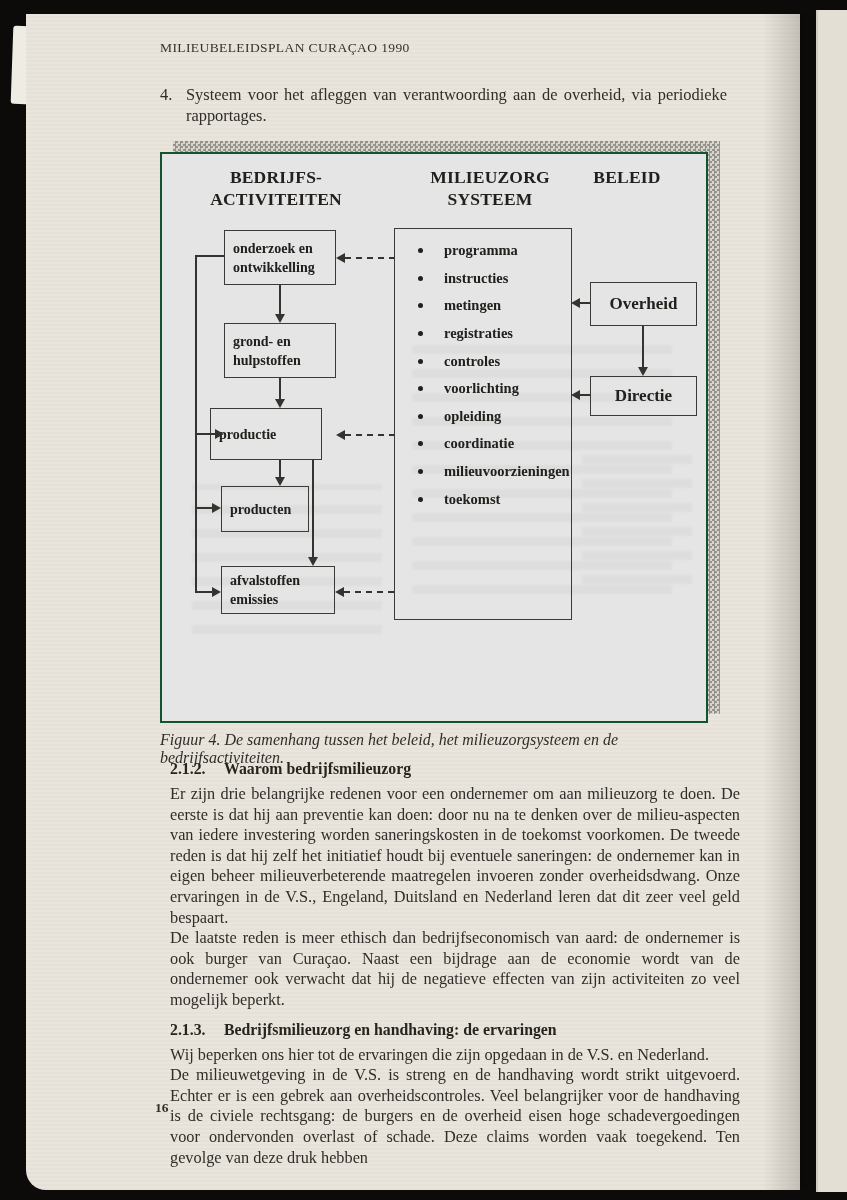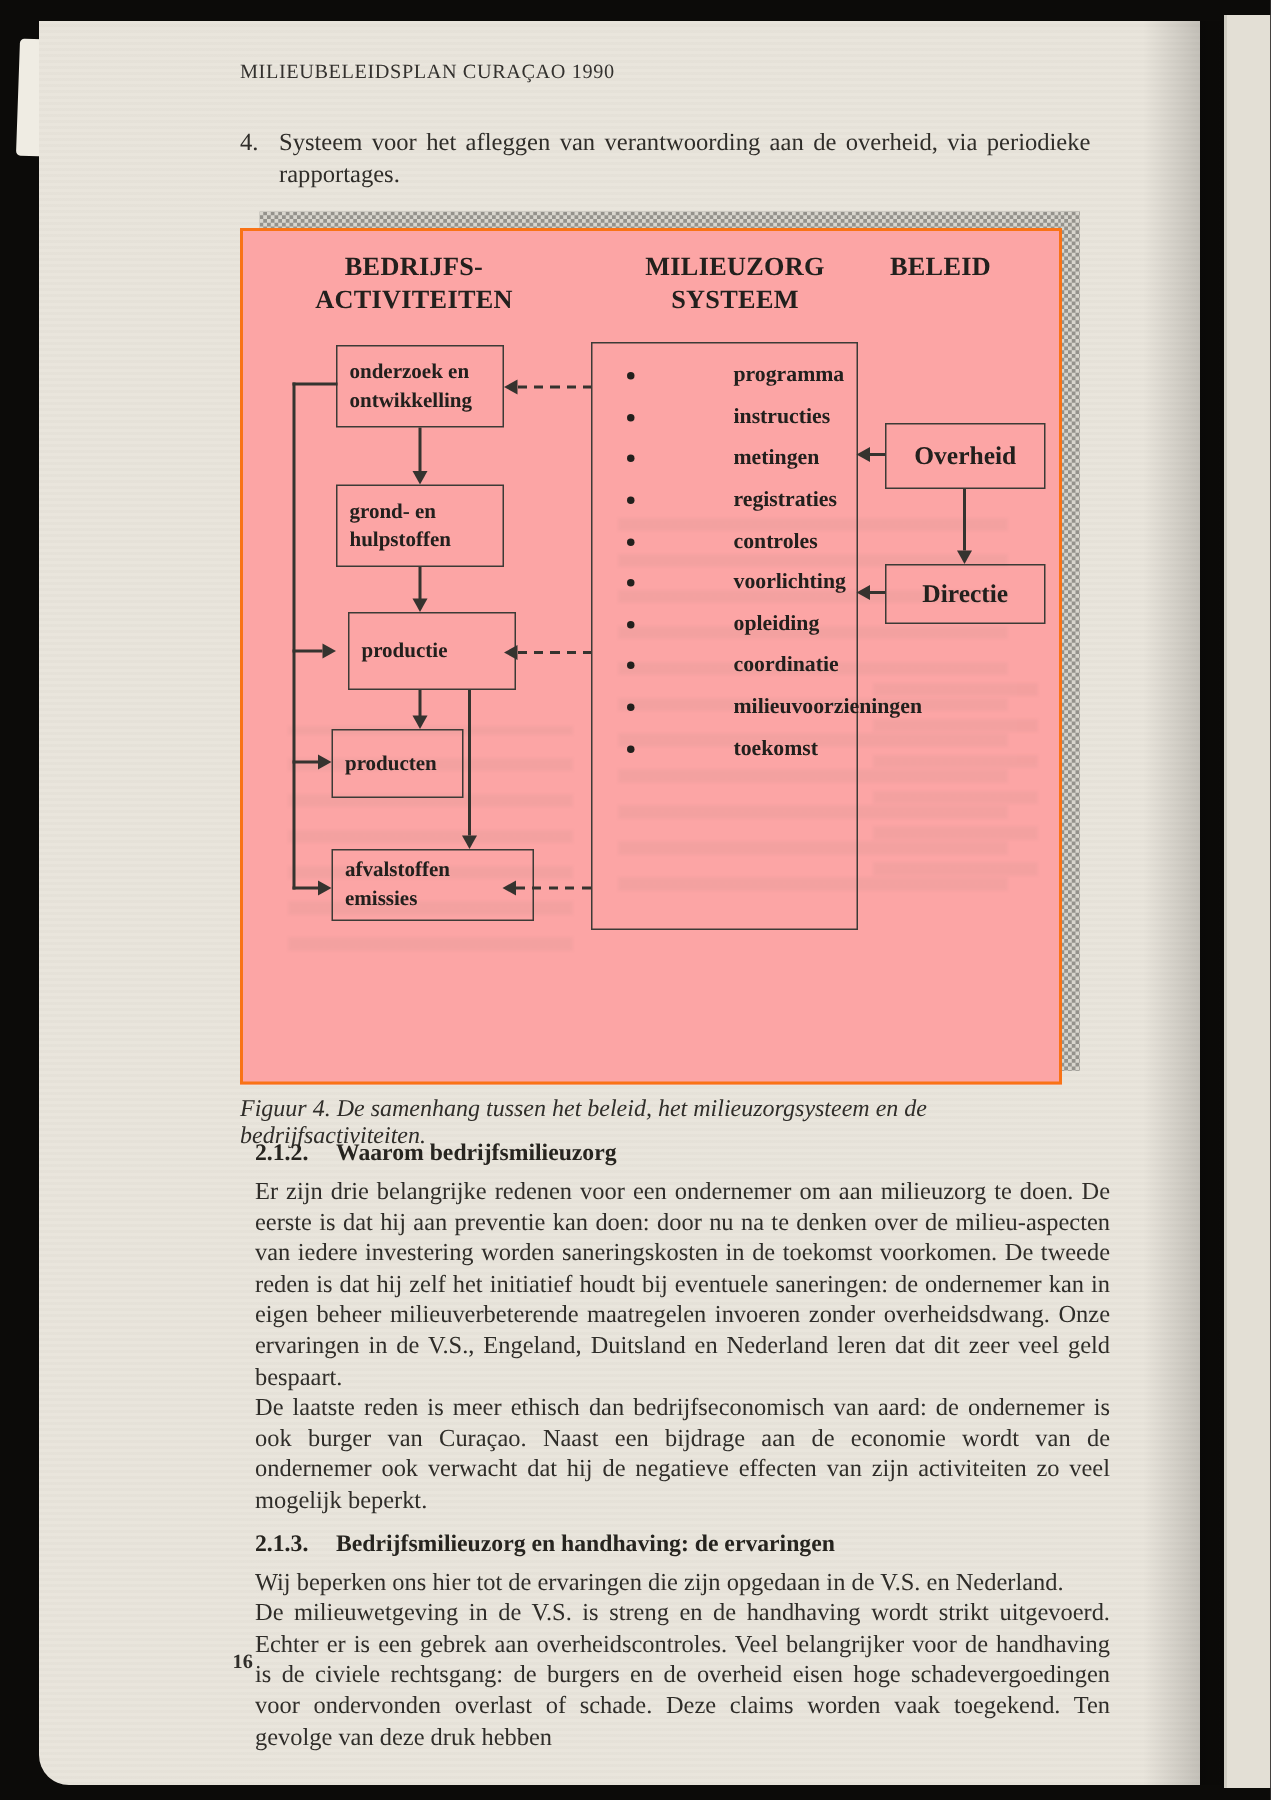--- a/index.html
+++ b/index.html
@@ -40,44 +40,44 @@
   .footer-date { position:absolute; left:425px; top:1100px; width:300px; text-align:right; font-size:13.5px; }
   
   .checker {
     background:repeating-conic-gradient(#94928c 0% 25%, #d8d5cd 0% 50%);
     background-size:5px 5px; position:absolute;
   }
   .fig-shadow-top { left:173px; top:141px; width:547px; height:11px; }
   .fig-shadow-right { left:707px; top:141px; width:13px; height:573px; }
   .fig {
     position:absolute; left:160px; top:152px; width:548px; height:571px;
-    border:2px solid #f97316; background:#fca5a5;
+    border:2px solid #14532d; background:#e5e5e5;
   }
   .fig * { position:absolute; }
   .ghost { opacity:.55; filter:blur(1.2px);
     background:repeating-linear-gradient(0deg, rgba(100,96,88,0.10) 0 9px, transparent 9px 24px); }
   
   .colhead { font-weight:bold; font-size:17.5px; line-height:22px; text-align:center; letter-spacing:.2px; color:#22201d; }
   .ch1 { left:18px; top:12px; width:192px; }
   .ch2 { left:246px; top:12px; width:164px; }
   .ch3 { left:412px; top:12px; width:106px; }
   
   .pbox {
     border:1.5px solid #3c3a36; font-weight:bold; font-size:14px; line-height:19px;
     color:#22201d; display:flex; flex-direction:column; justify-content:center; padding-left:8px; padding-right:4px;
   }
   .b-research  { left:62px;  top:76px;  width:112px; height:55px; }
   .b-materials { left:62px;  top:169px; width:112px; height:55px; }
-  .b-production{ left:70px;  top:254px; width:112px; height:52px; }
+  .b-production{ left:48px;  top:254px; width:112px; height:52px; }
   .b-products  { left:59px;  top:332px; width:88px;  height:46px; }
-  .b-waste     { left:59px;  top:412px; width:135px; height:48px; }
+  .b-waste     { left:59px;  top:412px; width:114px; height:48px; }
   
   .sysbox { left:232px; top:74px; width:178px; height:392px; border:1.5px solid #3c3a36; padding-top:8px; }
   .sysbox ul { position:static; list-style:none; }
-  .sysbox li { position:static; height:27.6px; display:flex; align-items:center; font-weight:bold; font-size:14.5px; color:#22201d;gap:45px; }
+  .sysbox li { position:static; height:27.6px; display:flex; align-items:center; font-weight:bold; font-size:14.5px; color:#22201d; }
   .bullet { position:static; flex:none; width:5px; height:5px; border-radius:50%; background:#22201d; margin:0 21px 0 23px; }
   
   .polbox {
     border:1.5px solid #3c3a36; font-weight:bold; font-size:17px; color:#22201d;
     display:flex; align-items:center; justify-content:center;
   }
   .b-gov { left:428px; top:128px; width:107px; height:44px; }
   .b-dir { left:428px; top:222px; width:107px; height:40px; }
   
   .vline { width:2px; background:#35332f; }

